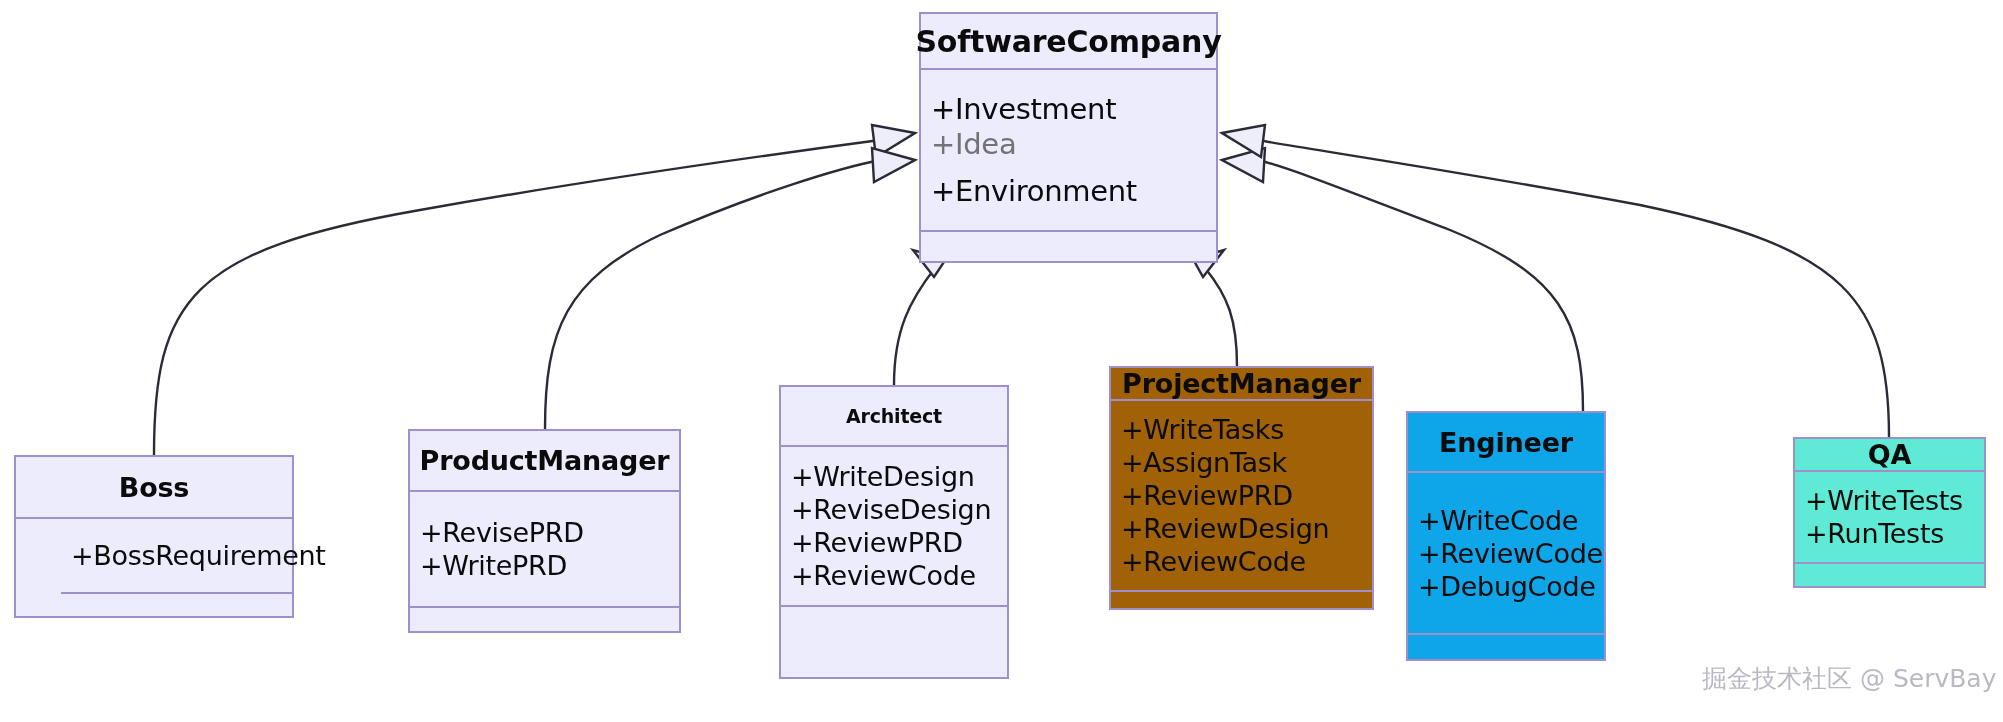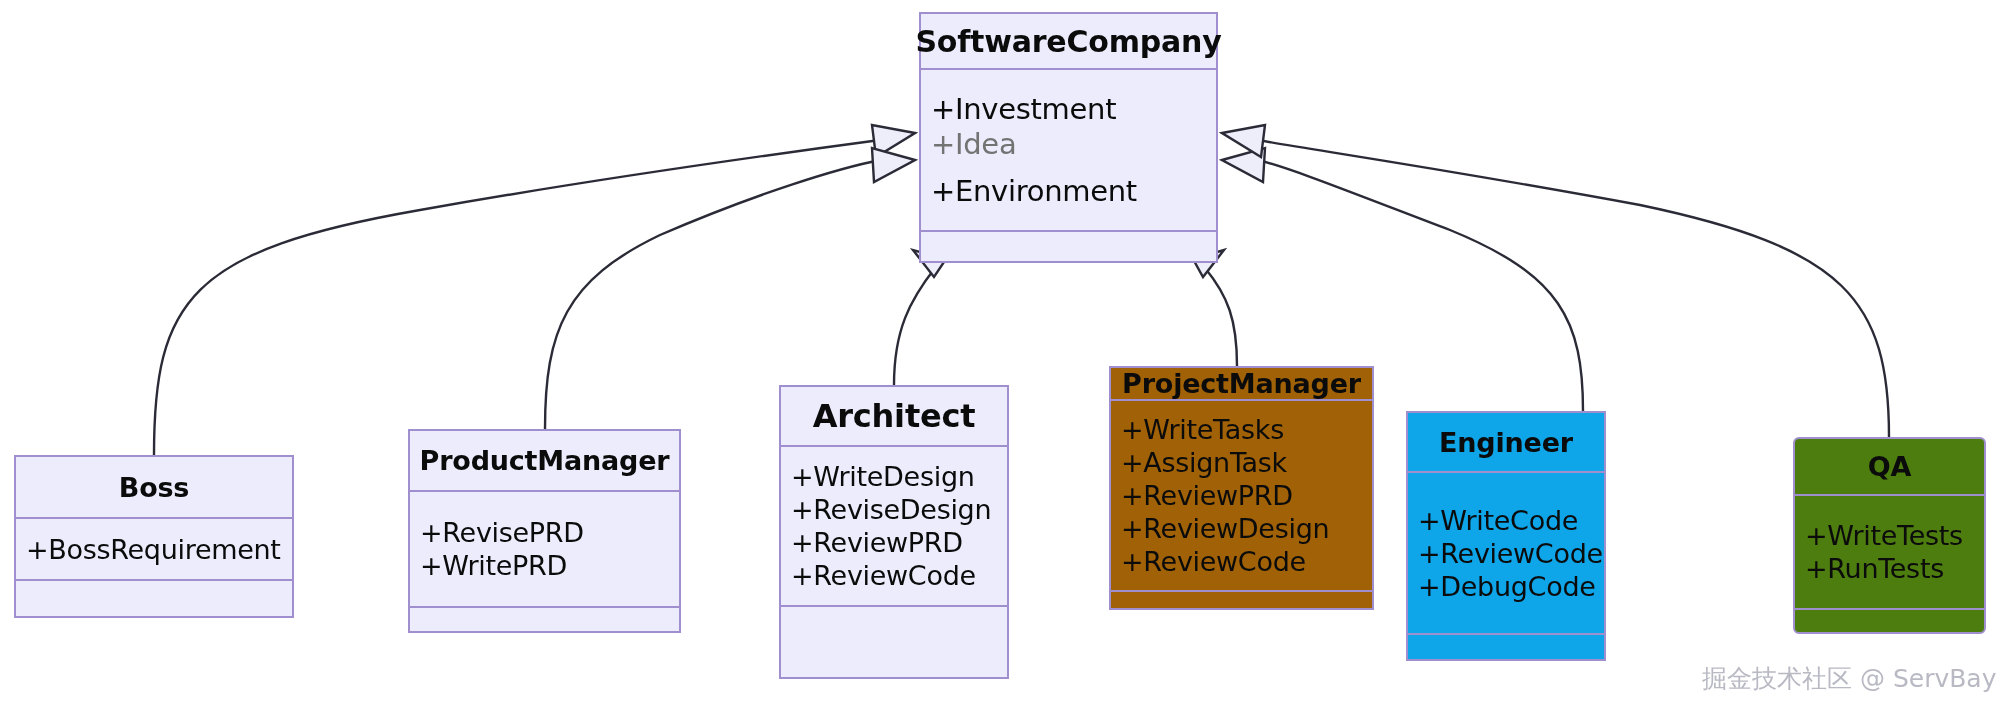--- a/index.html
+++ b/index.html
@@ -114,35 +114,35 @@
         <div class="uml-title" style="height: 56px; font-size: 30px; border-bottom-color: rgb(159, 143, 206); color: rgb(11, 11, 11);">SoftwareCompany</div>
         <div class="uml-members" style="height: 162px; border-bottom-color: rgb(159, 143, 206);">
           <div class="uml-member" style="font-size: 29px; line-height: 35px; color: rgb(11, 11, 11);">+Investment</div>
           <div class="uml-member" style="font-size: 29px; line-height: 35px; color: #737373;">+Idea</div>
           <div class="uml-member" style="font-size: 29px; line-height: 35px; color: rgb(11, 11, 11); margin-top: 12px;">+Environment</div>
         </div>
         <div class="uml-methods"></div>
       </div>
       <div class="uml-class" style="left: 14px; top: 455px; width: 280px; height: 163px; background: rgb(236, 236, 253); border-color: rgb(159, 143, 206);">
         <div class="uml-title" style="height: 62px; font-size: 27px; border-bottom-color: rgb(159, 143, 206); color: rgb(11, 11, 11);">Boss</div>
-        <div class="uml-members" style="height: 62px; border-bottom-color: rgb(159, 143, 206);">
+        <div class="uml-members" style="height: 75px; border-bottom-color: rgb(159, 143, 206); margin-left: 45px;">
           <div class="uml-member" style="font-size: 27px; line-height: 33px; color: rgb(11, 11, 11);">+BossRequirement</div>
         </div>
         <div class="uml-methods"></div>
       </div>
       <div class="uml-class" style="left: 408px; top: 429px; width: 273px; height: 204px; background: rgb(236, 236, 253); border-color: rgb(159, 143, 206);">
         <div class="uml-title" style="height: 61px; font-size: 27px; border-bottom-color: rgb(159, 143, 206); color: rgb(11, 11, 11);">ProductManager</div>
         <div class="uml-members" style="height: 116px; border-bottom-color: rgb(159, 143, 206);">
           <div class="uml-member" style="font-size: 27px; line-height: 33px; color: rgb(11, 11, 11);">+RevisePRD</div>
           <div class="uml-member" style="font-size: 27px; line-height: 33px; color: rgb(11, 11, 11);">+WritePRD</div>
         </div>
         <div class="uml-methods"></div>
       </div>
       <div class="uml-class" style="left: 779px; top: 385px; width: 230px; height: 294px; background: rgb(236, 236, 253); border-color: rgb(159, 143, 206);">
-        <div class="uml-title" style="height: 60px; font-size: 32px; border-bottom-color: rgb(159, 143, 206); color: rgb(11, 11, 11);">Architect</div>
+        <div class="uml-title" style="height: 60px; font-size: 19px; border-bottom-color: rgb(159, 143, 206); color: rgb(11, 11, 11);">Architect</div>
         <div class="uml-members" style="height: 160px; border-bottom-color: rgb(159, 143, 206);">
           <div class="uml-member" style="font-size: 27px; line-height: 33px; color: rgb(11, 11, 11);">+WriteDesign</div>
           <div class="uml-member" style="font-size: 27px; line-height: 33px; color: rgb(11, 11, 11);">+ReviseDesign</div>
           <div class="uml-member" style="font-size: 27px; line-height: 33px; color: rgb(11, 11, 11);">+ReviewPRD</div>
           <div class="uml-member" style="font-size: 27px; line-height: 33px; color: rgb(11, 11, 11);">+ReviewCode</div>
         </div>
         <div class="uml-methods"></div>
       </div>
       <div class="uml-class" style="left: 1109px; top: 366px; width: 265px; height: 244px; background: #a16207; border-color: rgb(159, 143, 206);">
         <div class="uml-title" style="height: 60px; font-size: 27px; border-bottom-color: rgb(159, 143, 206); color: rgb(11, 11, 11);">ProjectManager</div>
@@ -157,21 +157,21 @@
       </div>
       <div class="uml-class" style="left: 1406px; top: 411px; width: 200px; height: 250px; background: #0ea5e9; border-color: rgb(159, 143, 206);">
         <div class="uml-title" style="height: 60px; font-size: 27px; border-bottom-color: rgb(159, 143, 206); color: rgb(11, 11, 11);">Engineer</div>
         <div class="uml-members" style="height: 162px; border-bottom-color: rgb(159, 143, 206);">
           <div class="uml-member" style="font-size: 27px; line-height: 33px; color: rgb(11, 11, 11);">+WriteCode</div>
           <div class="uml-member" style="font-size: 27px; line-height: 33px; color: rgb(11, 11, 11);">+ReviewCode</div>
           <div class="uml-member" style="font-size: 27px; line-height: 33px; color: rgb(11, 11, 11);">+DebugCode</div>
         </div>
         <div class="uml-methods"></div>
       </div>
-      <div class="uml-class" style="left: 1793px; top: 437px; width: 193px; height: 197px; background: #4d7c0f; border-color: rgb(159, 143, 206); border-radius: 6px;">
+      <div class="uml-class" style="left: 1793px; top: 437px; width: 193px; height: 151px; background: #5eead4; border-color: rgb(159, 143, 206);">
         <div class="uml-title" style="height: 59px; font-size: 27px; border-bottom-color: rgb(159, 143, 206); color: rgb(11, 11, 11);">QA</div>
         <div class="uml-members" style="height: 117px; border-bottom-color: rgb(159, 143, 206);">
           <div class="uml-member" style="font-size: 27px; line-height: 33px; color: rgb(11, 11, 11);">+WriteTests</div>
           <div class="uml-member" style="font-size: 27px; line-height: 33px; color: rgb(11, 11, 11);">+RunTests</div>
         </div>
         <div class="uml-methods"></div>
       </div>
     </div>
 
   <div class="watermark" style="left: 1702px; top: 662px; font-size: 25px; color: rgb(185, 185, 196);">掘金技术社区 @ ServBay</div>

